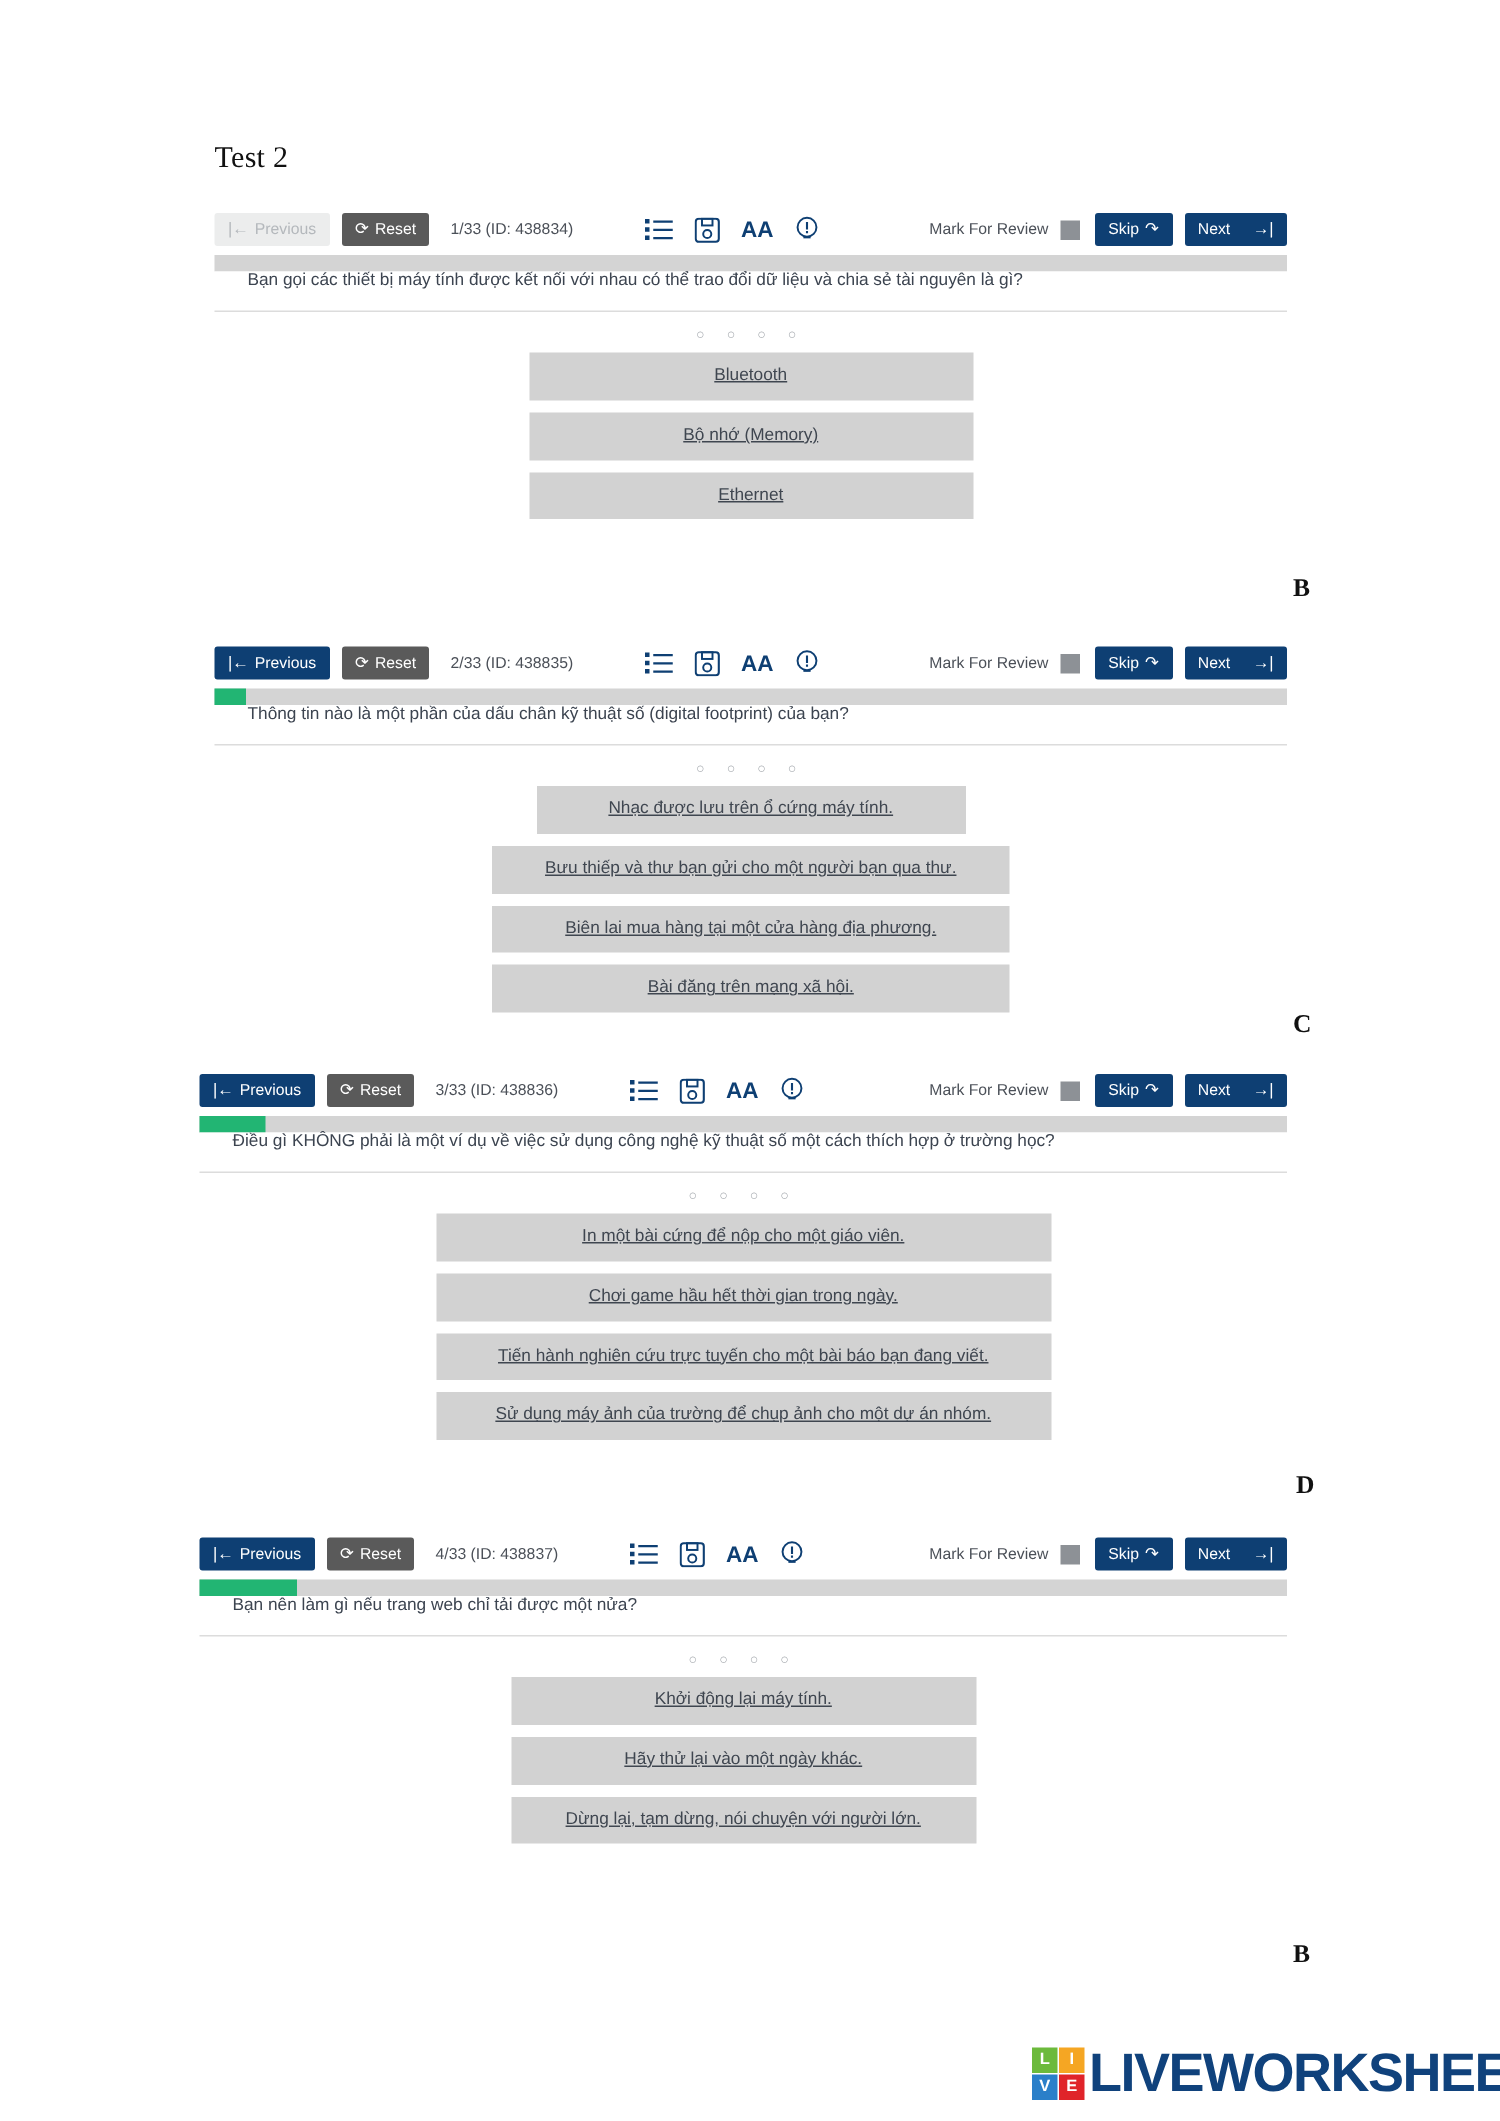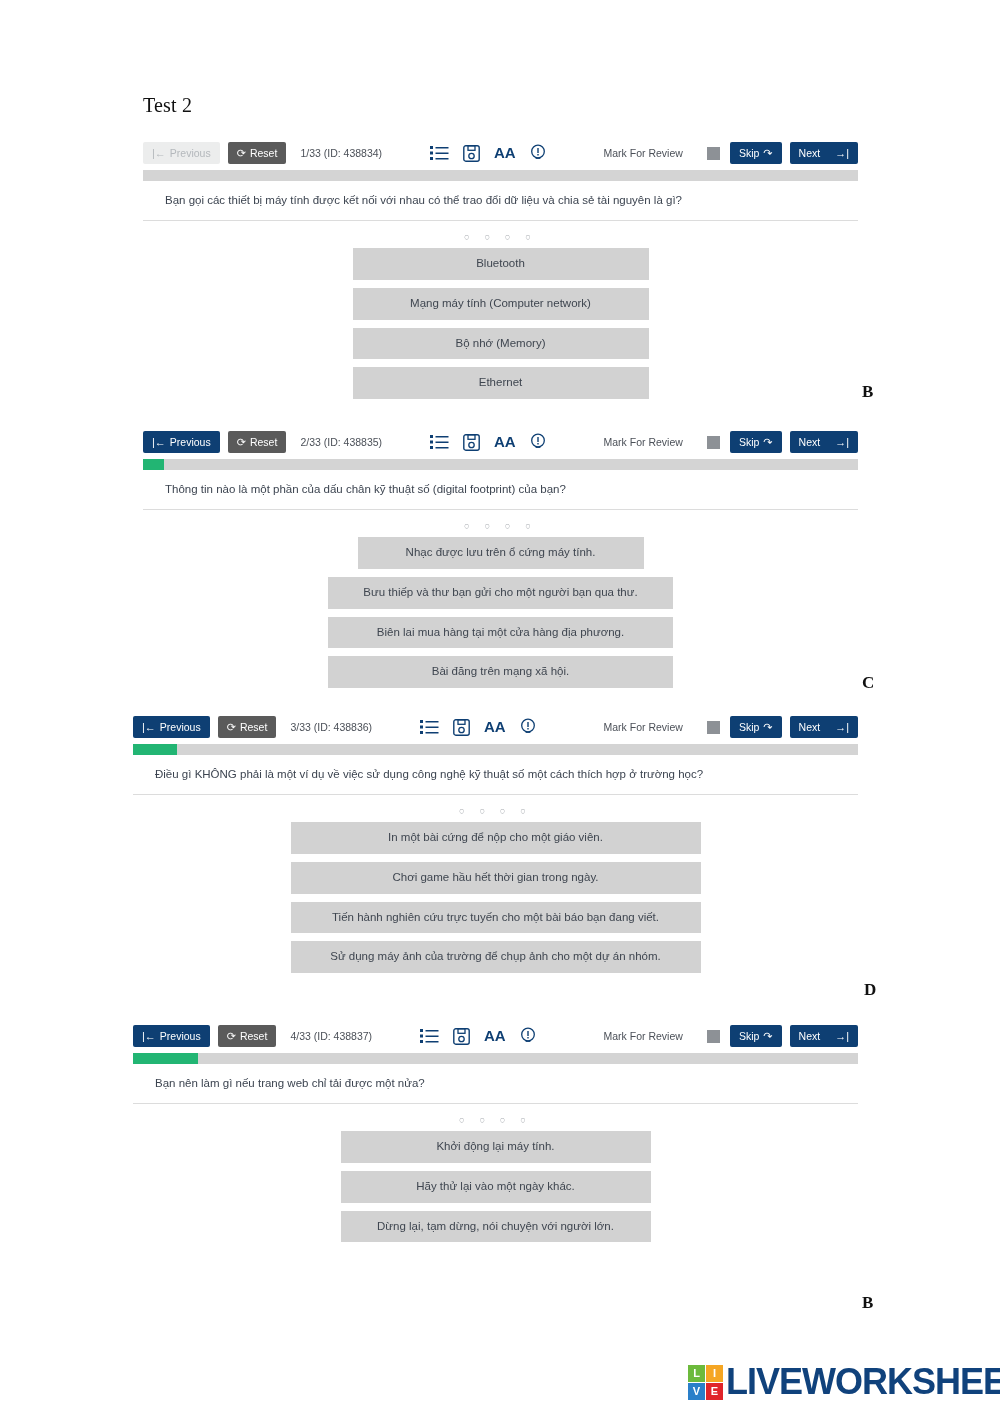--- a/index.html
+++ b/index.html
@@ -69,21 +69,21 @@
     gap: 14px;
     margin-left: 48px;
   }
   .tool-icons svg { display: block; }
 
   .spacer { flex: 1 1 auto; }
 
   .mark-review {
     display: flex;
     align-items: center;
-    gap: 24px;
+    gap: 8px;
     font-size: 10.5px;
     color: #4b5058;
     white-space: nowrap;
     margin-left: 40px;
   }
   .review-box {
     width: 13px; height: 13px;
     background: #8d9196;
     border: none;
     display: inline-block;
@@ -95,41 +95,42 @@
     width: 100%;
     margin-top: 2px;
   }
   .progress-fill {
     height: 100%;
     background: #22b573;
   }
 
   .question-area {
     border-bottom: 1px solid #dcdcdc;
-    padding: 13px 0 14px 22px;
+    padding: 0 0 14px 22px;
     font-size: 11.5px;
     color: #3c4450;
     background: #ffffff;
   }
   .dots-row {
     text-align: center;
     color: #a9adb2;
     font-size: 9.5px;
     letter-spacing: 6px;
     padding: 10px 0 6px 0;
   }
   .options { }
   .option {
     background: #d2d2d2;
     color: #3f4650;
     font-size: 11.5px;
     text-align: center;
     padding: 9px 10px;
     margin: 0 auto 8px auto;
     line-height: 1.2;
+    text-decoration: underline;
   }
 
   .answer-letter {
     position: absolute;
     font-family: "Liberation Serif", serif;
     font-weight: bold;
     font-size: 17px;
     color: #111111;
   }
 
@@ -230,21 +231,20 @@
       <span class="glyph">→|</span>
     </button>
   </div>
   <div class="progress-track">
     <div class="progress-fill" style="width:0%"></div>
   </div>
   <div class="question-area">Bạn gọi các thiết bị máy tính được kết nối với nhau có thể trao đổi dữ liệu và chia sẻ tài nguyên là gì?</div>
   <div class="dots-row">○ ○ ○ ○</div>
   <div class="options">
     <div class="option" style="width:296px">Bluetooth</div>
-    <div class="option" style="width:296px">Mạng máy tính (Computer network)</div>
     <div class="option" style="width:296px">Bộ nhớ (Memory)</div>
     <div class="option" style="width:296px">Ethernet</div>
   </div>
 </div>
 <div class="answer-letter" style="left:862px; top:382px;">B</div>
 
 <div class="quiz-block" style="left:143px; top:427px; width:715px;">
   <div class="qb-toolbar">
     <button class="btn btn-prev-active">
       <span class="glyph">|←</span>

